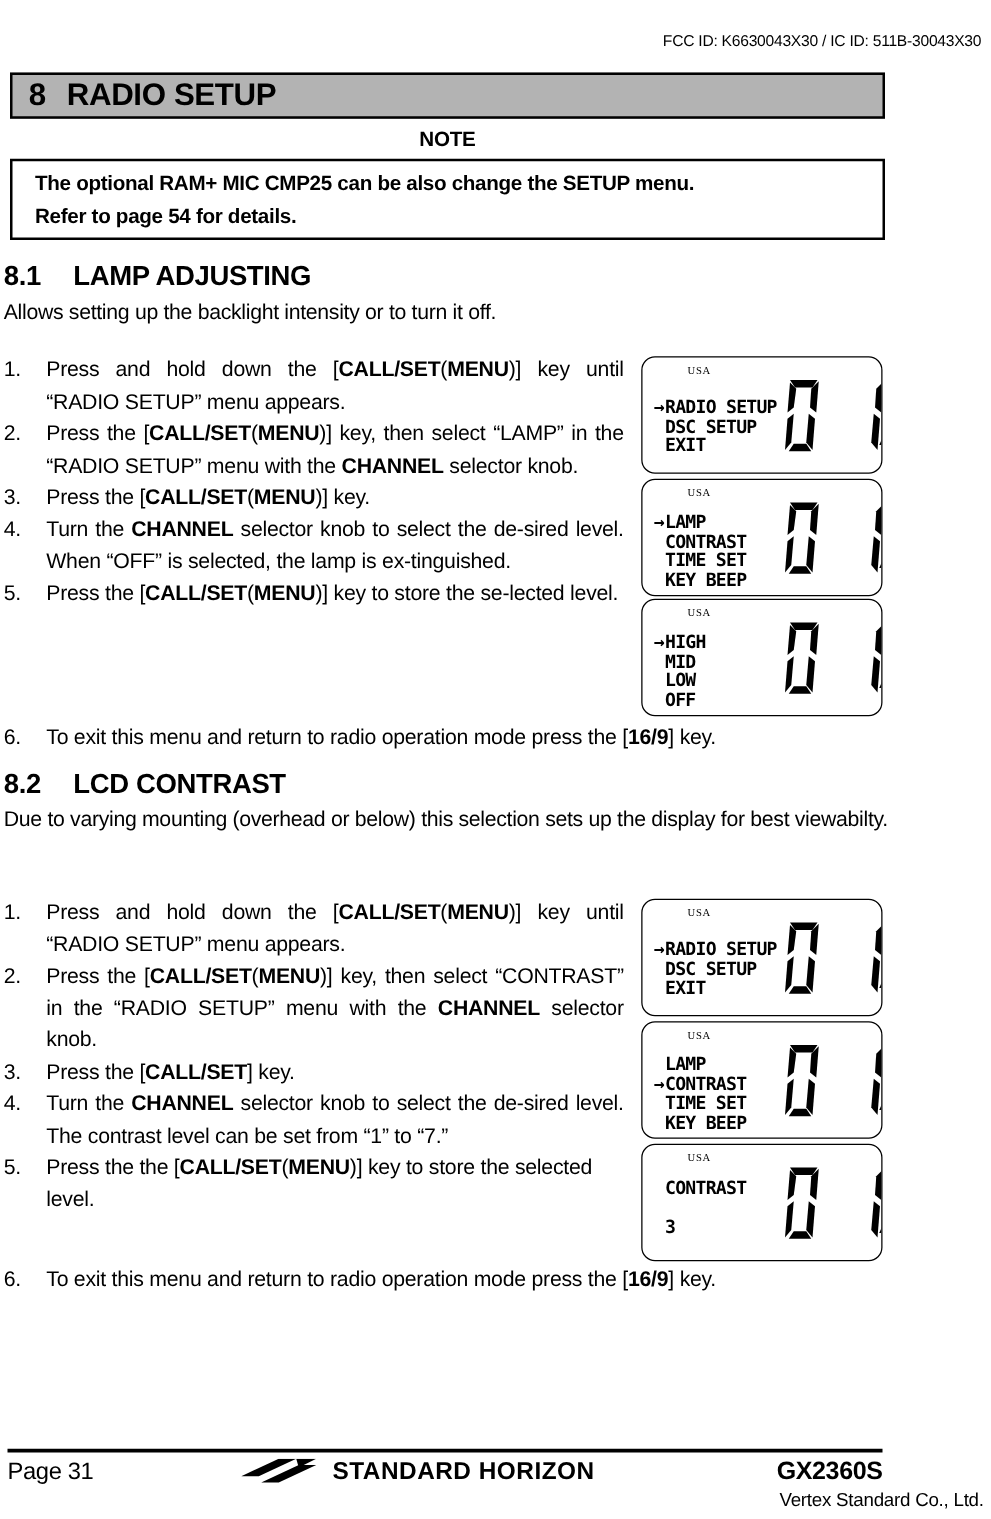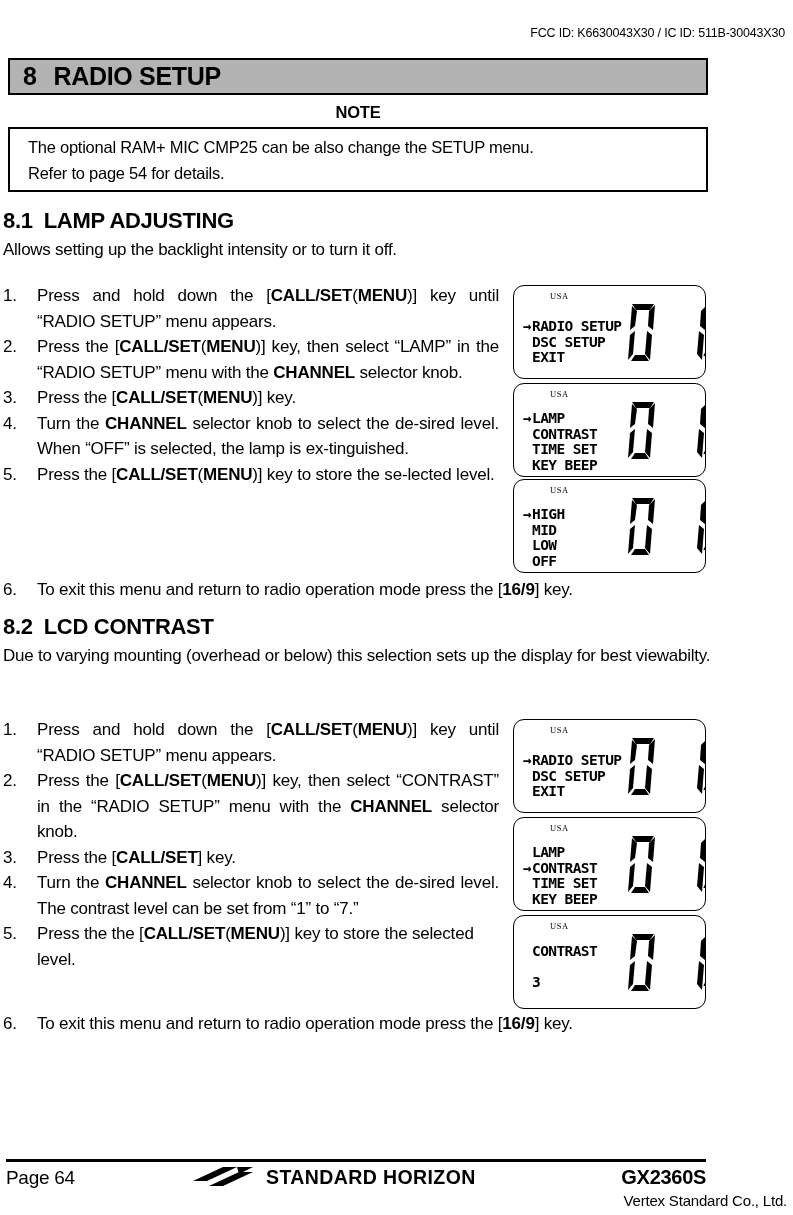--- a/index.html
+++ b/index.html
@@ -68,32 +68,33 @@
     width: 700px;
     height: 65px;
     border: 2.2px solid #000;
     padding: 5px 10px 0 18px;
   }
   .note-line {
     font-size: 16.5px;
     line-height: 26px;
     letter-spacing: -0.25px;
     white-space: nowrap;
+    font-weight: bold;
   }
 
   
   .sec-head {
     position: absolute;
     left: 3px;
     font-size: 22px;
     font-weight: bold;
     letter-spacing: -0.3px;
     white-space: nowrap;
   }
-  .sec-head .num { margin-right: 11px; }
+  .sec-head .num { margin-right: 26px; }
 
   .sec-intro {
     position: absolute;
     left: 3px;
     font-size: 17px;
     line-height: 24px;
     letter-spacing: -0.25px;
   }
 
   
@@ -413,21 +414,21 @@
         </svg></div>
       <div class="seg-digit d1"><svg width="34" height="60" viewBox="0 0 34 60">
           <polygon points="29,2 27,27 22,23 23,8" fill="#000"></polygon>
           <polygon points="26,32 24,57 19,51 21,28" fill="#000"></polygon>
         </svg></div>
       <div class="seg-sub">A</div>
     </div>
   </div>
 
 <div class="footer-rule"></div>
-<div class="footer-page">Page 64</div>
+<div class="footer-page">Page 31</div>
 <div class="footer-logo">
   <svg width="72" height="22" viewBox="0 0 72 22">
     <polygon points="0,14 30,0 44,0 14,14" fill="#000"></polygon>
     <polygon points="16,19 46,5 60,5 30,19" fill="#000"></polygon>
     <polygon points="44,0 60,0 46,7" fill="#000"></polygon>
   </svg>
   <span class="footer-logo-text">STANDARD HORIZON</span>
 </div>
 <div class="footer-model">GX2360S</div>
 <div class="footer-company">Vertex Standard Co., Ltd.</div>

